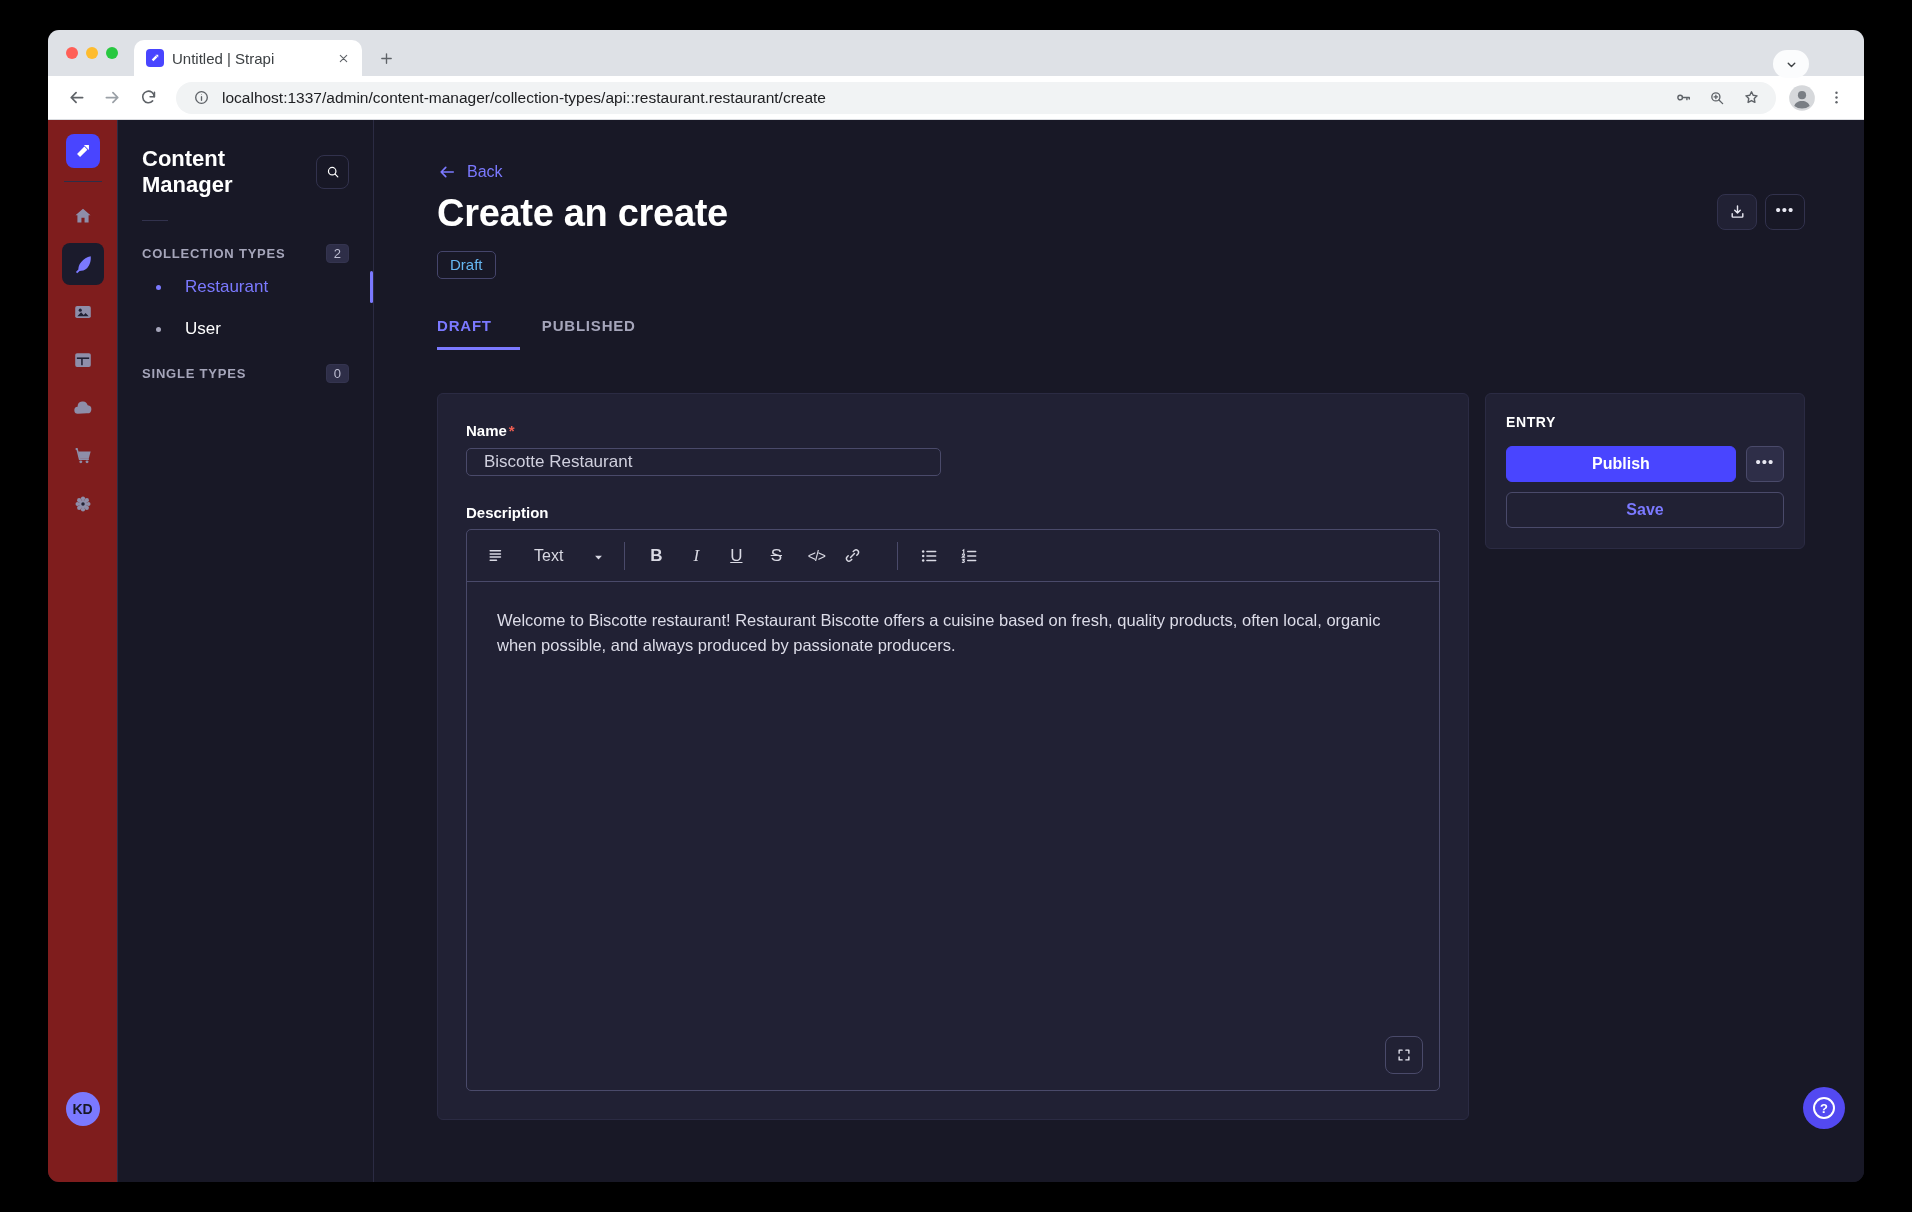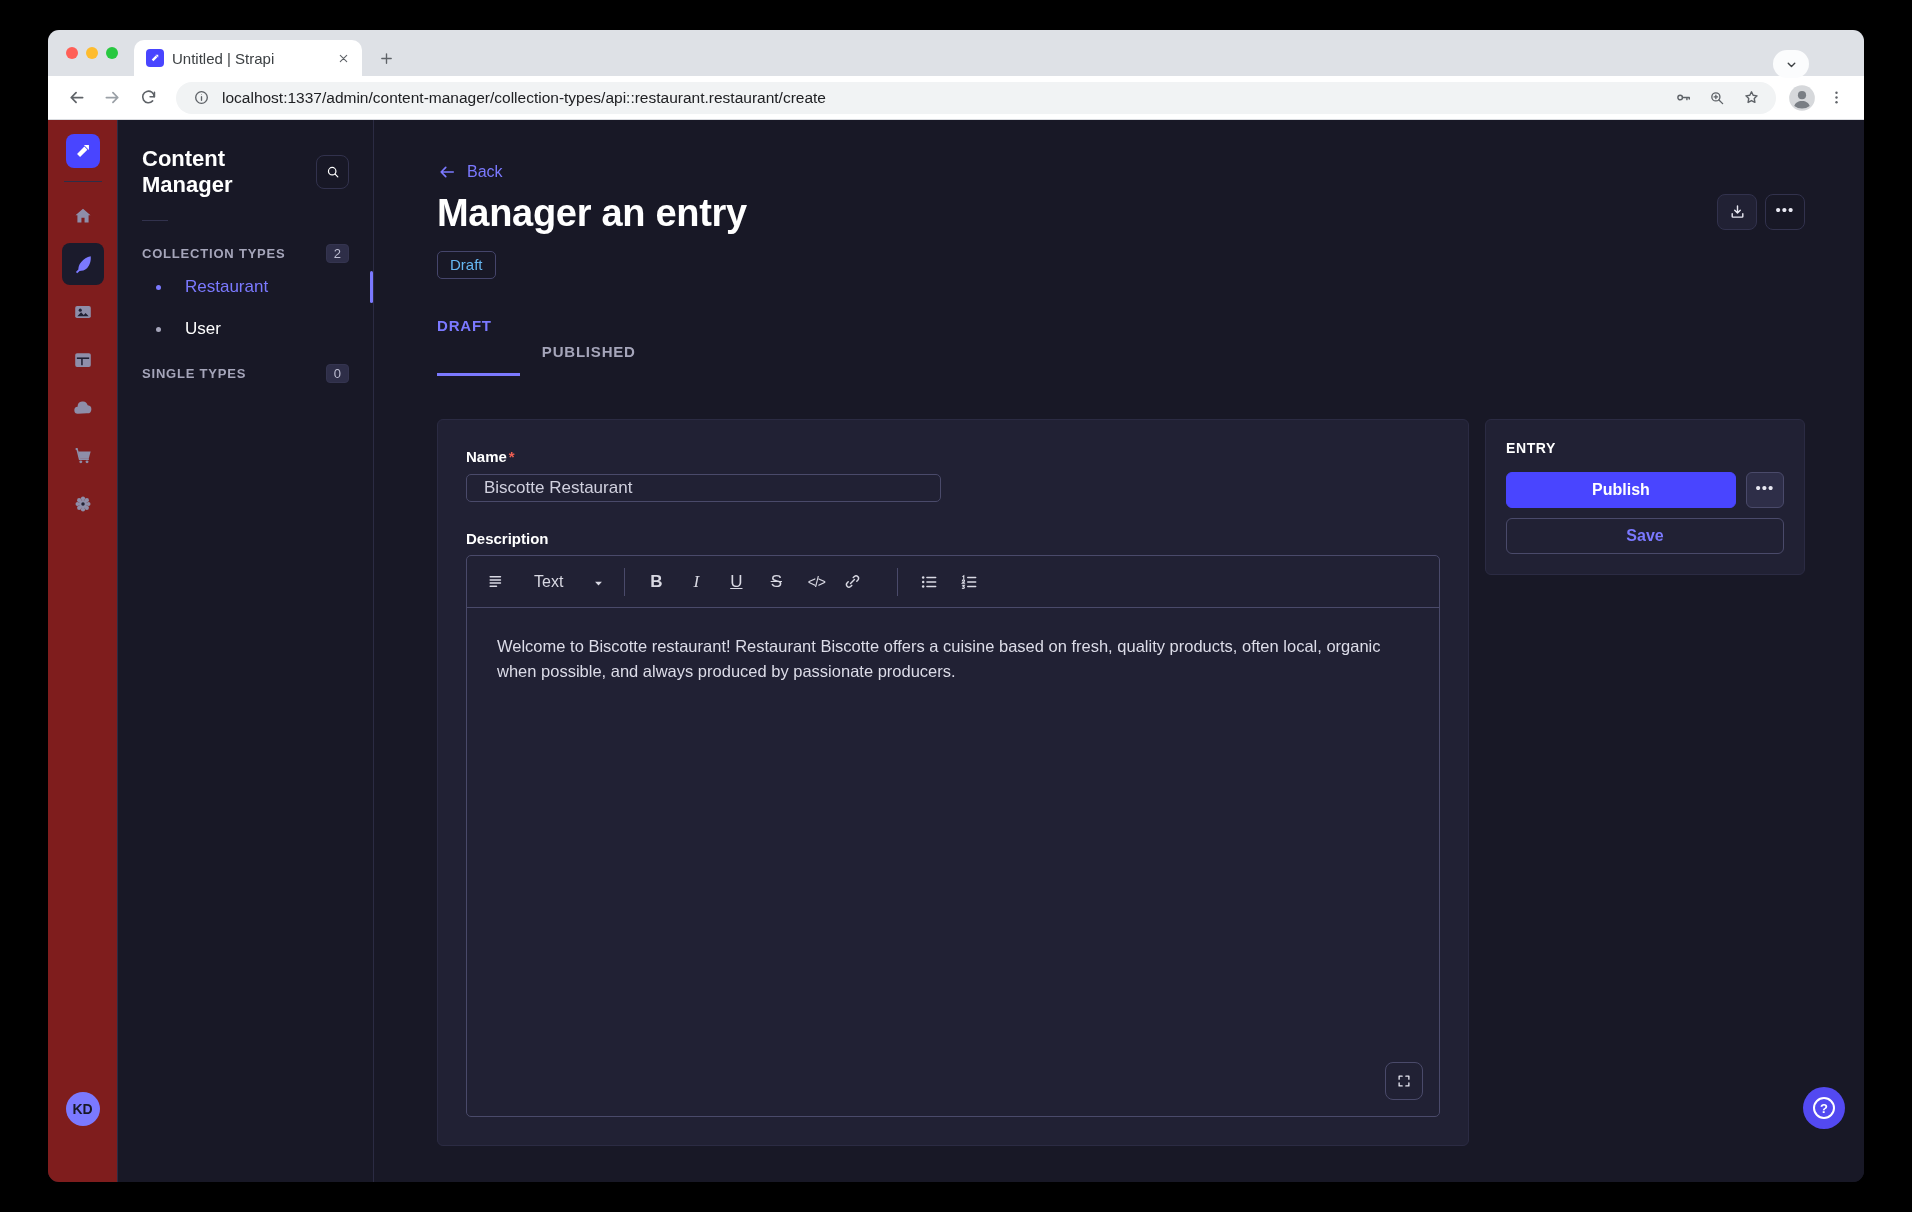--- a/index.html
+++ b/index.html
@@ -57,21 +57,21 @@
   .page-title { font-size:38px; font-weight:bold; color:#fff; letter-spacing:-0.3px; }
   .title-actions { display:flex; gap:8px; margin-top:2px; }
   .sq-btn { width:40px; height:36px; border-radius:8px; display:flex; align-items:center; justify-content:center; }
   .sq-btn.filled { background:#212134; border:1px solid #32324d; }
   .sq-btn.ghost { background:transparent; border:1px solid #32324d; }
   .dots { color:#e8e8f2; font-size:15px; letter-spacing:1px; line-height:1; padding-bottom:6px; }
   .status-badge { display:inline-block; margin-top:16px; padding:4px 12px 5px; border:1px solid #45456b; border-radius:5px; color:#66b7f1; font-size:15px; }
   .tabs { margin-top:38px; display:flex; }
   .tab-item { font-size:15px; font-weight:bold; letter-spacing:0.8px; color:#a5a5ba; padding-bottom:13px; border-bottom:3px solid transparent; }
   .tab-item.active { color:#7b79ff; border-bottom-color:#7b79ff; padding-right:28px; }
-  .tab-item + .tab-item { margin-left:22px;margin-top:26px; }
+  .tab-item + .tab-item { margin-left:22px; }
 
   .content-row { margin-top:43px; display:flex; gap:16px; align-items:flex-start; }
   .form-card { flex:1; background:#212134; border:1px solid #2b2b43; border-radius:6px; padding:28px; min-width:0; }
   .field-label { font-size:15px; font-weight:bold; color:#fff; }
   .req { color:#ee5e52; margin-left:2px; }
   .text-input { display:block; width:475px; height:28px; margin-top:8px; background:#212134; border:1px solid #4a4a6a; border-radius:5px; padding:0 17px; font-size:17px; color:#d0d0de; font-family:"Liberation Sans", sans-serif; outline:none; }
   .desc-label { margin-top:28px; }
   .editor { margin-top:8px; border:1px solid #4a4a6a; border-radius:5px; overflow:hidden; }
   .ed-toolbar { height:52px; border-bottom:1px solid #4a4a6a; display:flex; align-items:center; padding:0 20px; }
   .ed-select { display:flex; align-items:flex-end; gap:28px; }
@@ -299,21 +299,21 @@
 
     <div class="main">
       <div class="back-row">
         <svg width="20" height="20" viewBox="0 0 24 24" fill="none" stroke="#7b79ff" stroke-width="2" stroke-linecap="round" stroke-linejoin="round">
             <path d="M19.5 12H5M10.5 6.5L5 12l5.5 5.5"></path>
           </svg>
         <span class="back-label">Back</span>
       </div>
 
       <div class="title-row">
-        <span class="page-title">Manager an entry</span>
+        <span class="page-title">Create an create</span>
         <span class="title-actions">
           <span class="sq-btn filled">
             <svg width="19" height="19" viewBox="0 0 24 24" fill="none" stroke="#e8e8f2" stroke-width="1.8" stroke-linecap="round" stroke-linejoin="round">
                 <path d="M12 3.8v8.6M8.5 9.2l3.5 3.5 3.5-3.5"></path>
                 <path d="M5.3 13.5v3.4a.9.9 0 00.9.9h11.6a.9.9 0 00.9-.9v-3.4"></path>
               </svg>
           </span>
           <span class="sq-btn ghost">
             <span class="dots">•••</span>
           </span>

